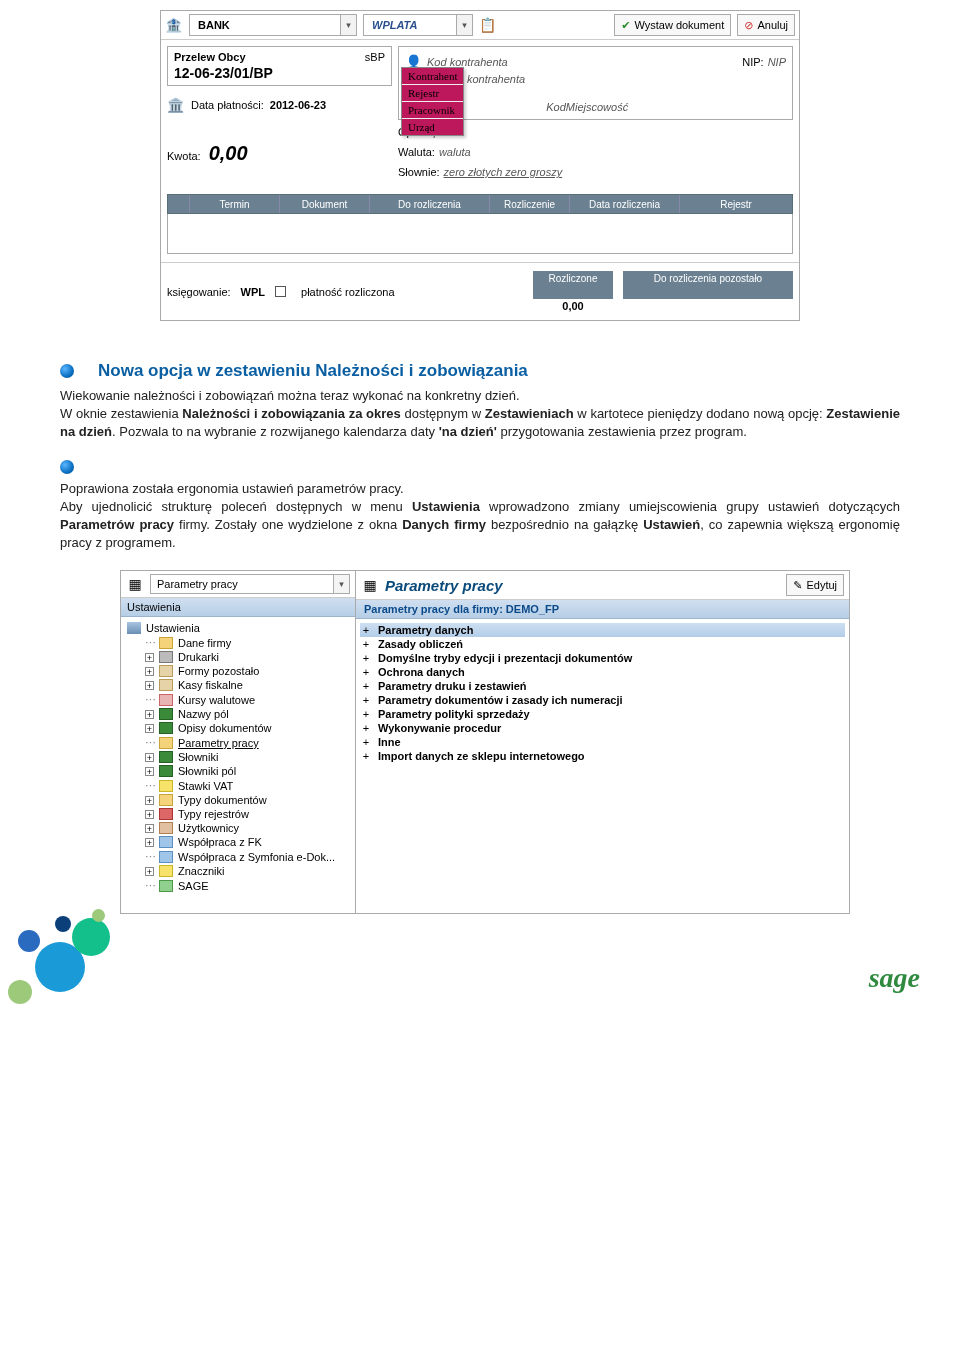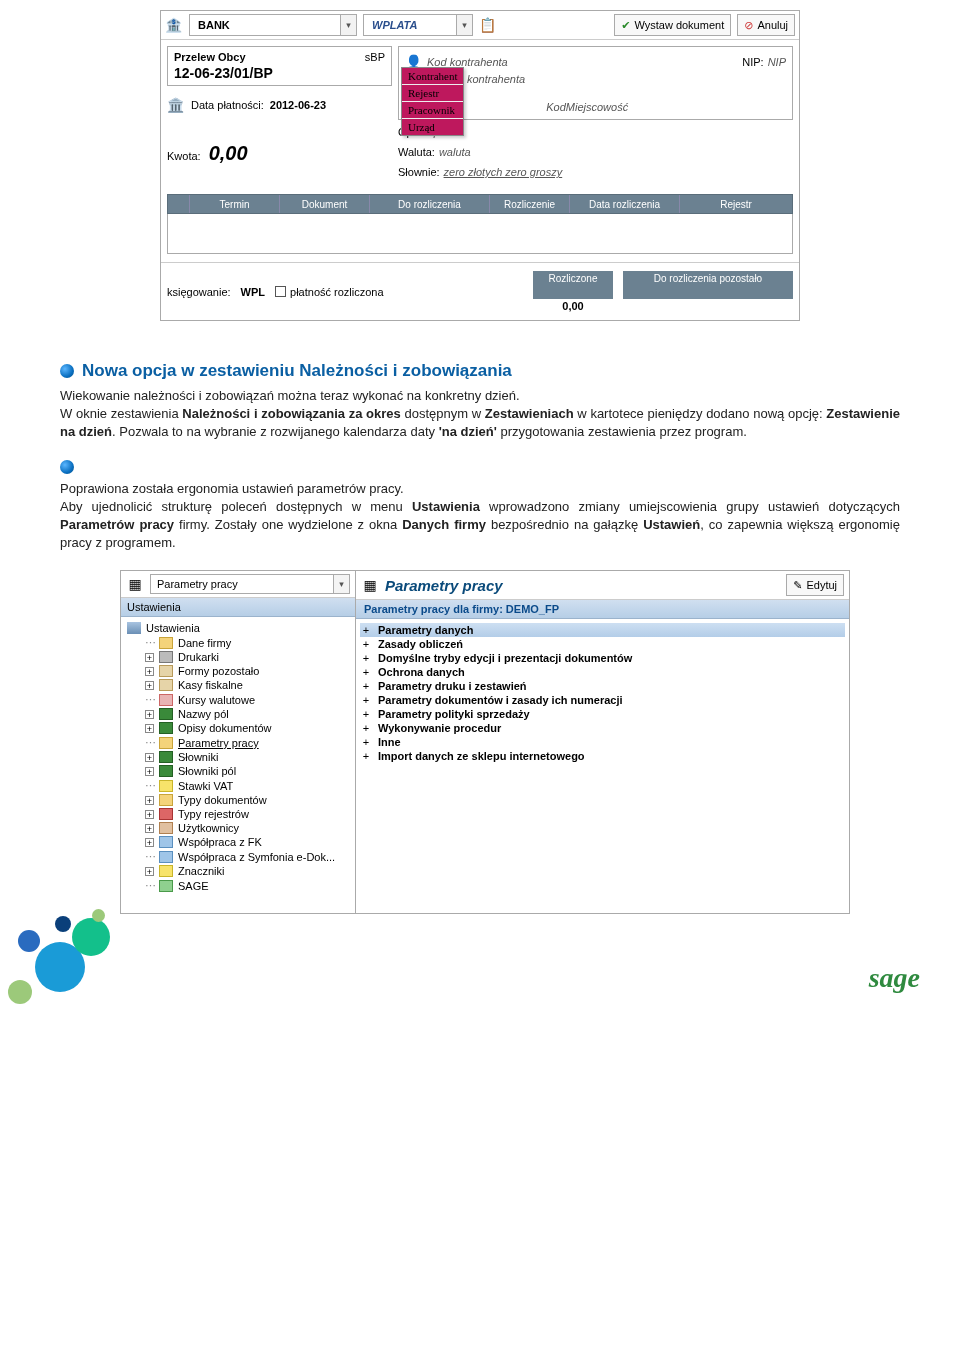--- a/index.html
+++ b/index.html
@@ -117,27 +117,27 @@
   }
   .status-box{
     font-size:10px;color:#fff;height:28px;line-height:16px;text-align:center
   }
   .sb1{background:#6b8191;width:80px}
   .sb2{background:#6b8191;width:170px}
   .status-row2{display:flex;align-items:center;gap:10px;margin-left:auto}
   .sb-wrap{display:flex;flex-direction:column;align-items:center;gap:1px}
   .sb-val{font-weight:bold}
 
-  .chk{display:inline-flex;align-items:center;gap:4px;font-size:11px}
+  .chk{display:inline-flex;align-items:center;gap:15px;font-size:11px}
   .chk .box{width:11px;height:11px;border:1px solid #555;display:inline-block}
 
   
   .section{margin:18px 0}
   .bullet-h{
-    display:flex;align-items:center;gap:8px;font-size:17px;font-weight:bold;
+    display:flex;align-items:center;gap:24px;font-size:17px;font-weight:bold;
     color:#0a5fa3;margin-bottom:6px
   }
   .bullet-h .dot{
     width:14px;height:14px;border-radius:50%;
     background:radial-gradient(circle at 35% 35%, #5bb6ff 0%, #0a6fc0 60%, #044e86 100%);
     flex-shrink:0;
   }
   .section p{font-size:13px;line-height:1.4;margin:0 0;color:#222;text-align:justify}
   .section b{font-weight:bold}
   .em-it{font-weight:bold}

